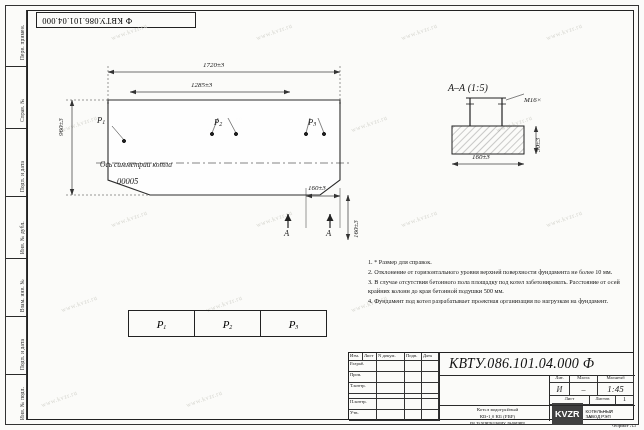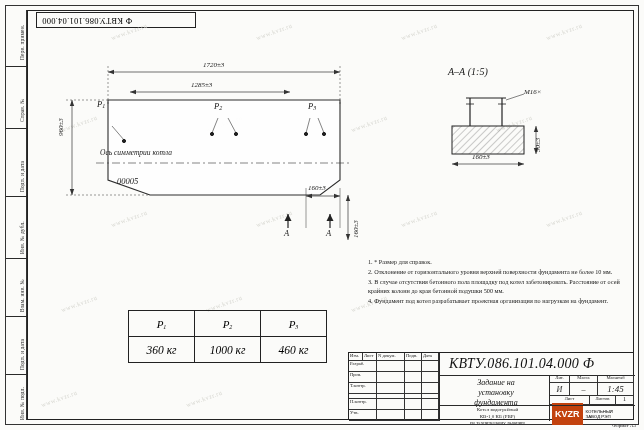--- a/index.html
+++ b/index.html
@@ -62,20 +62,21 @@
     color: #1b1b1b;
     white-space: nowrap;
   }
   .dim-text.it { font-style: italic; }
   .lbl {
     position: absolute;
     font-size: 8.5px;
     font-style: italic;
     color: #141414;
     white-space: nowrap;
+    margin-top: 16px;
   }
   .sub { font-size: 6px; vertical-align: -1px; font-style: italic; }
   
   .notes {
     position: absolute;
     left: 368px; top: 258px;
     width: 256px;
     font-size: 6.2px;
     line-height: 1.45;
     color: #1b1b1b;
@@ -129,21 +130,21 @@
     line-height: 1.25;
   }
   .tb .sm {
     position: absolute;
     font-size: 5px;
     color: #1d1d1d;
     line-height: 1.3;
     white-space: nowrap;
   }
   .kvzr-box {
-    background: #c2410c; color: #fff;
+    background: #404040; color: #fff;
     font-size: 9px; padding: 6px 3px;
     display:inline-block;
     font-family:"Liberation Sans", sans-serif;
     font-weight: bold;
   }
   .form-note {
     position: absolute;
     right: 8px; bottom: 2px;
     font-size: 5px;
     color: #222;
@@ -292,28 +293,28 @@
   <div class="lbl" style="left:97px; top:99px;">
     <span>P</span><span class="sub">1</span>
   </div>
   <div class="lbl" style="left:214px; top:101px;">
     <span>P</span><span class="sub">2</span>
   </div>
   <div class="lbl" style="left:308px; top:101px;">
     <span>P</span><span class="sub">3</span>
   </div>
 
-  <div class="dim-text it" style="left:100px; top:148px; font-size:7.5px;">Ось симметрии котла</div>
+  <div class="dim-text it" style="left:100px; top:160px; font-size:7.5px;">Ось симметрии котла</div>
   <div class="dim-text it" style="left:117px; top:176px; font-size:8.5px;">00005</div>
 
   <div class="dim-text it" style="left:284px; top:228px; font-size:8.5px;">A</div>
   <div class="dim-text it" style="left:326px; top:228px; font-size:8.5px;">A</div>
 
   <div class="lbl" style="left:448px; top:66px; font-size:10px;">А–А  (1:5)</div>
-  <div class="dim-text it" style="left:524px; top:88px;">М16×</div>
+  <div class="dim-text it" style="left:524px; top:96px;">М16×</div>
   <div class="dim-text it" style="left:472px; top:153px;">160±3</div>
   <div class="dim-text it" style="left:534px; top:152px; transform:rotate(-90deg); transform-origin:0 0;">
     <span>50±3</span>
   </div>
 
   <div class="notes">
     <p>1. * Размер для справок.</p>
     <p>2. Отклонение от горизонтального уровня верхней поверхности фундамента не более 10 мм.</p>
     <p>3. В случае отсутствия бетонного пола площадку под котел забетонировать. Расстояние от осей крайних колонн до края бетонной подушки 500 мм.</p>
     <p>4. Фундамент под котел разрабатывает проектная организация по нагрузкам на фундамент.</p>
@@ -324,25 +325,20 @@
         <tr>
       <td>
         <span>P</span><span class="sub">1</span>
       </td>
       <td>
         <span>P</span><span class="sub">2</span>
       </td>
       <td>
         <span>P</span><span class="sub">3</span>
       </td>
-    </tr>
-    <tr>
-      <td class="val">360 кг</td>
-      <td class="val">1000 кг</td>
-      <td class="val">460 кг</td>
     </tr>
   </tbody>
     </table>
 
   <div class="tb">
 
     <div class="cell" style="left:0;   top:0;  width:14px; height:8px;">Изм.</div>
     <div class="cell" style="left:14px; top:0;  width:14px; height:8px;">Лист</div>
     <div class="cell" style="left:28px; top:0;  width:28px; height:8px;">N докум.</div>
     <div class="cell" style="left:56px; top:0;  width:17px; height:8px;">Подп.</div>
@@ -372,25 +368,20 @@
     <div class="cell" style="left:73px; top:46px; width:17px; height:11px;"></div>
     <div class="cell" style="left:28px; top:57px; width:28px; height:11px;"></div>
     <div class="cell" style="left:56px; top:57px; width:17px; height:11px;"></div>
     <div class="cell" style="left:73px; top:57px; width:17px; height:11px;"></div>
 
     <div class="ln" style="left:90px; top:0; width:1px; height:68px;"></div>
 
     <div class="big" style="left:100px; top:3px;">КВТУ.086.101.04.000  Ф</div>
     <div class="ln" style="left:90px; top:22px; width:196px; height:1px;"></div>
 
-    <div class="mid" style="left:96px; top:25px; width:102px;">
-      <div>Задание на</div>
-      <div>установку</div>
-      <div>фундамента</div>
-    </div>
 
     <div class="sm" style="left:96px; top:54px; width:105px; text-align:center;">
       <div>Котел водогрейный</div>
       <div>КВ-1,0 КБ (РВР)</div>
       <div>по техническому заданию</div>
     </div>
     <div class="ln" style="left:90px; top:52px; width:110px; height:1px;"></div>
     <div class="ln" style="left:200px; top:22px; width:1px; height:46px;"></div>
 
     <div class="cell" style="left:201px; top:22px; width:20px; height:8px; text-align:center;">Лит.</div>

